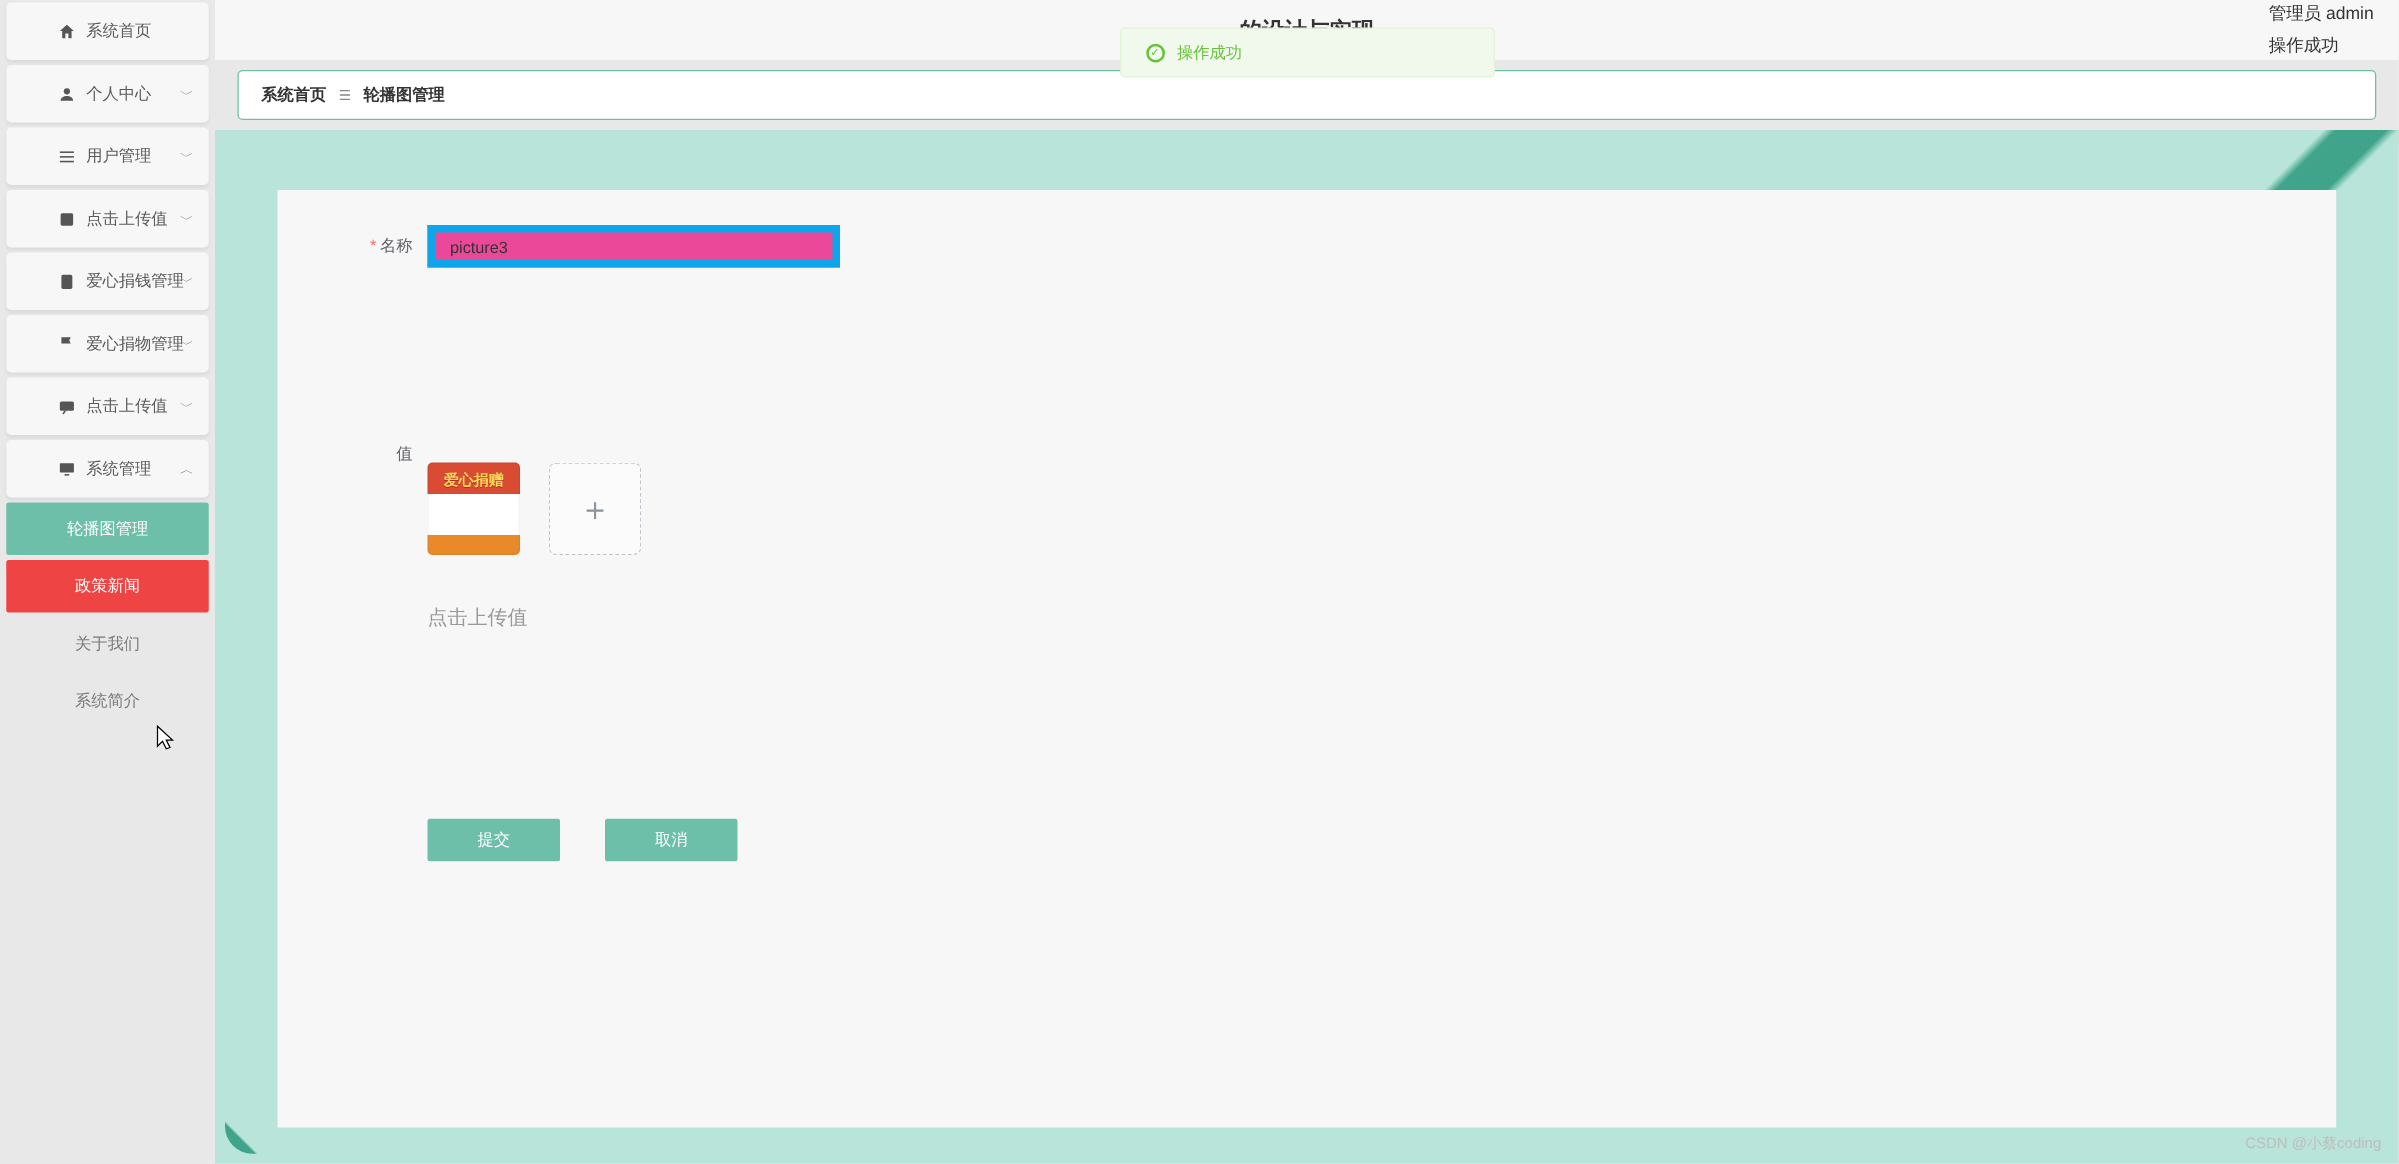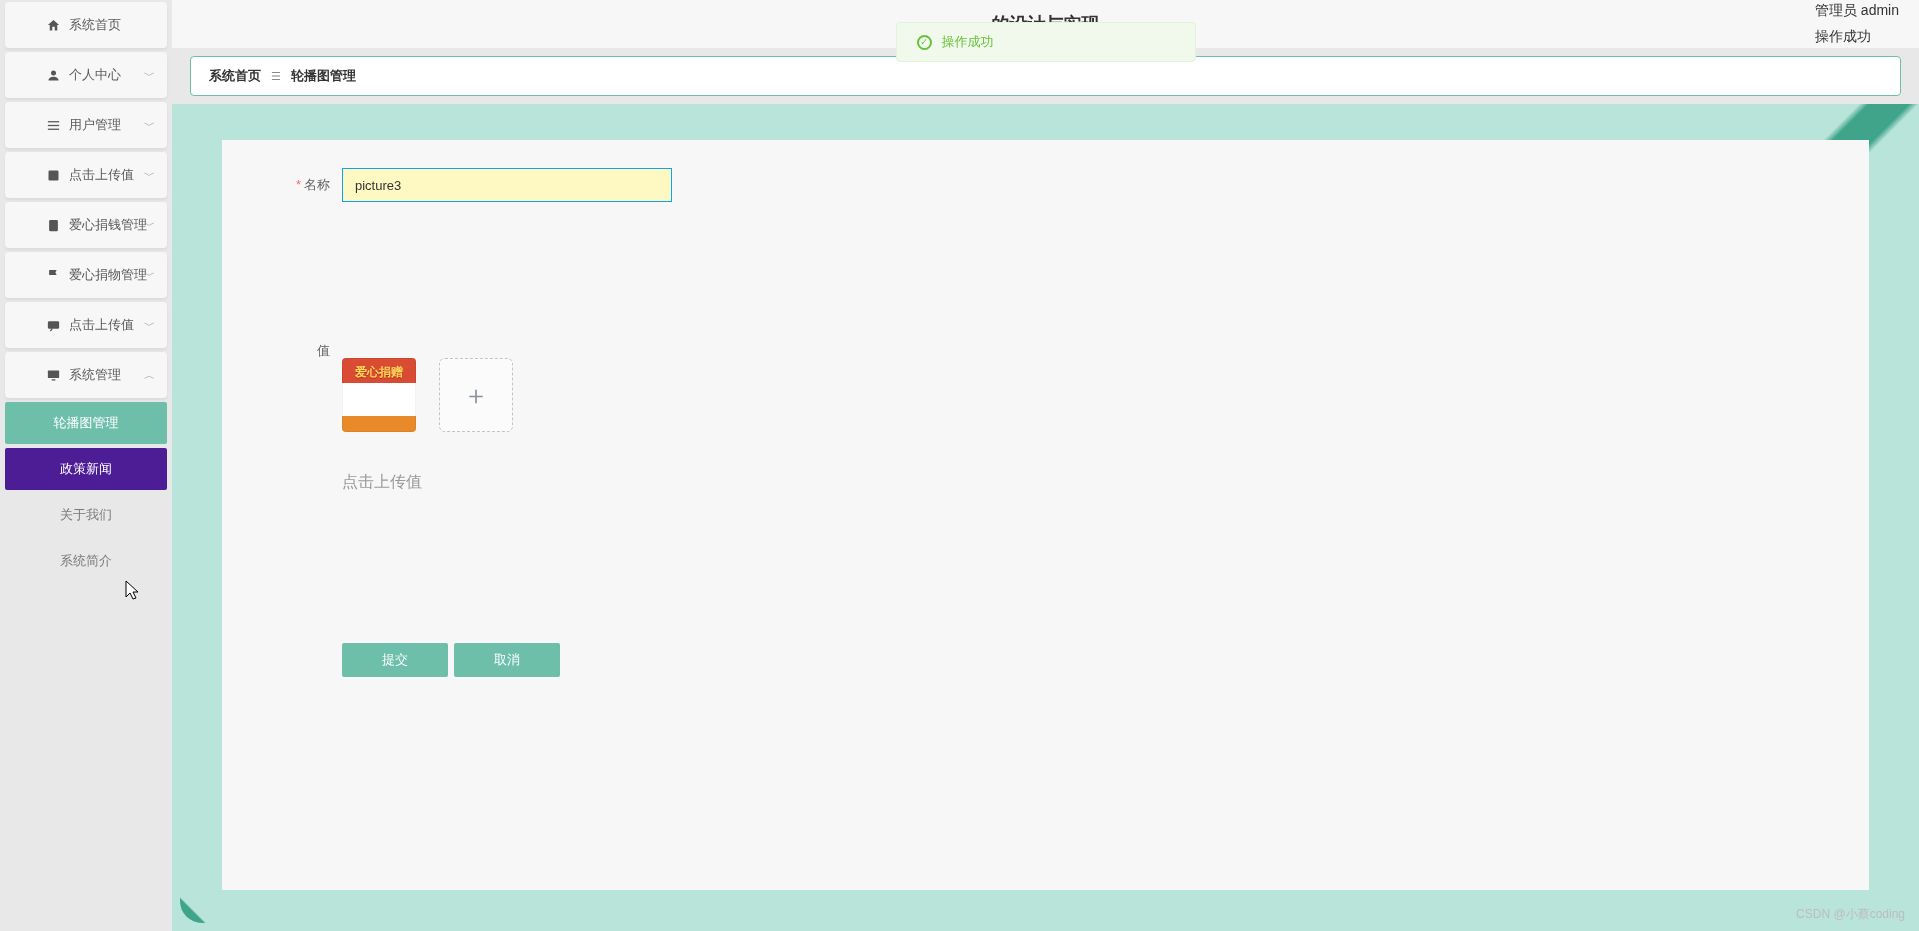--- a/index.html
+++ b/index.html
@@ -58,21 +58,21 @@
   color: #7a7a7a;
   cursor: pointer;
   border-radius: 2px;
   font-size: 13px;
 }
 .sub-item.active {
   background: #6dbfa9;
   color: #fff;
 }
 .sub-item.hover {
-  background: #4c1d95;
+  background: #ef4444;
   color: #fff;
 }
 
 
 .main { flex: 1; display: flex; flex-direction: column; position: relative; }
 
 .header {
   height: 48px;
   background: #f7f7f7;
   display: flex;
@@ -167,21 +167,21 @@
   position: absolute;
   left: 8px;
   bottom: 8px;
   width: 60px;
   height: 60px;
   background: linear-gradient(45deg, #3fa48a 20%, transparent 22%);
   border-radius: 0 0 0 22px;
 }
 .content-card {
   position: relative;
-  margin: 24px 30px 0;
+  margin: 36px 30px 0;
   background: #f7f7f7;
   min-height: 750px;
   padding: 28px 30px;
 }
 
 
 .form-row {
   display: flex;
   align-items: center;
   margin-bottom: 20px;
@@ -191,26 +191,26 @@
   width: 90px;
   text-align: right;
   font-size: 13px;
   color: #606266;
   padding-right: 12px;
 }
 .req { color: #f56c6c; margin-right: 3px; }
 .form-input {
   width: 330px;
   height: 34px;
-  border: 1px solid #0ea5e9;
+  border: 6px solid #0ea5e9;
   padding: 0 12px;
   font-size: 13px;
   outline: none;
   color: #333;
-  background: #fef9c3;
+  background: #ec4899;
 }
 
 .value-block {
   display: flex;
   flex-direction: column;
   padding-top: 16px;
 }
 .upload-row {
   display: flex;
   gap: 23px;
@@ -247,21 +247,21 @@
   background: #fbfbfb;
 }
 .upload-hint {
   margin-top: 40px;
   font-size: 16px;
   color: #999;
 }
 
 .btn-row {
   display: flex;
-  gap: 6px;
+  gap: 36px;
   margin-left: 90px;
   margin-top: 150px;
 }
 .btn {
   width: 106px;
   height: 34px;
   border: none;
   background: #6dbfa9;
   color: #fff;
   font-size: 13px;

